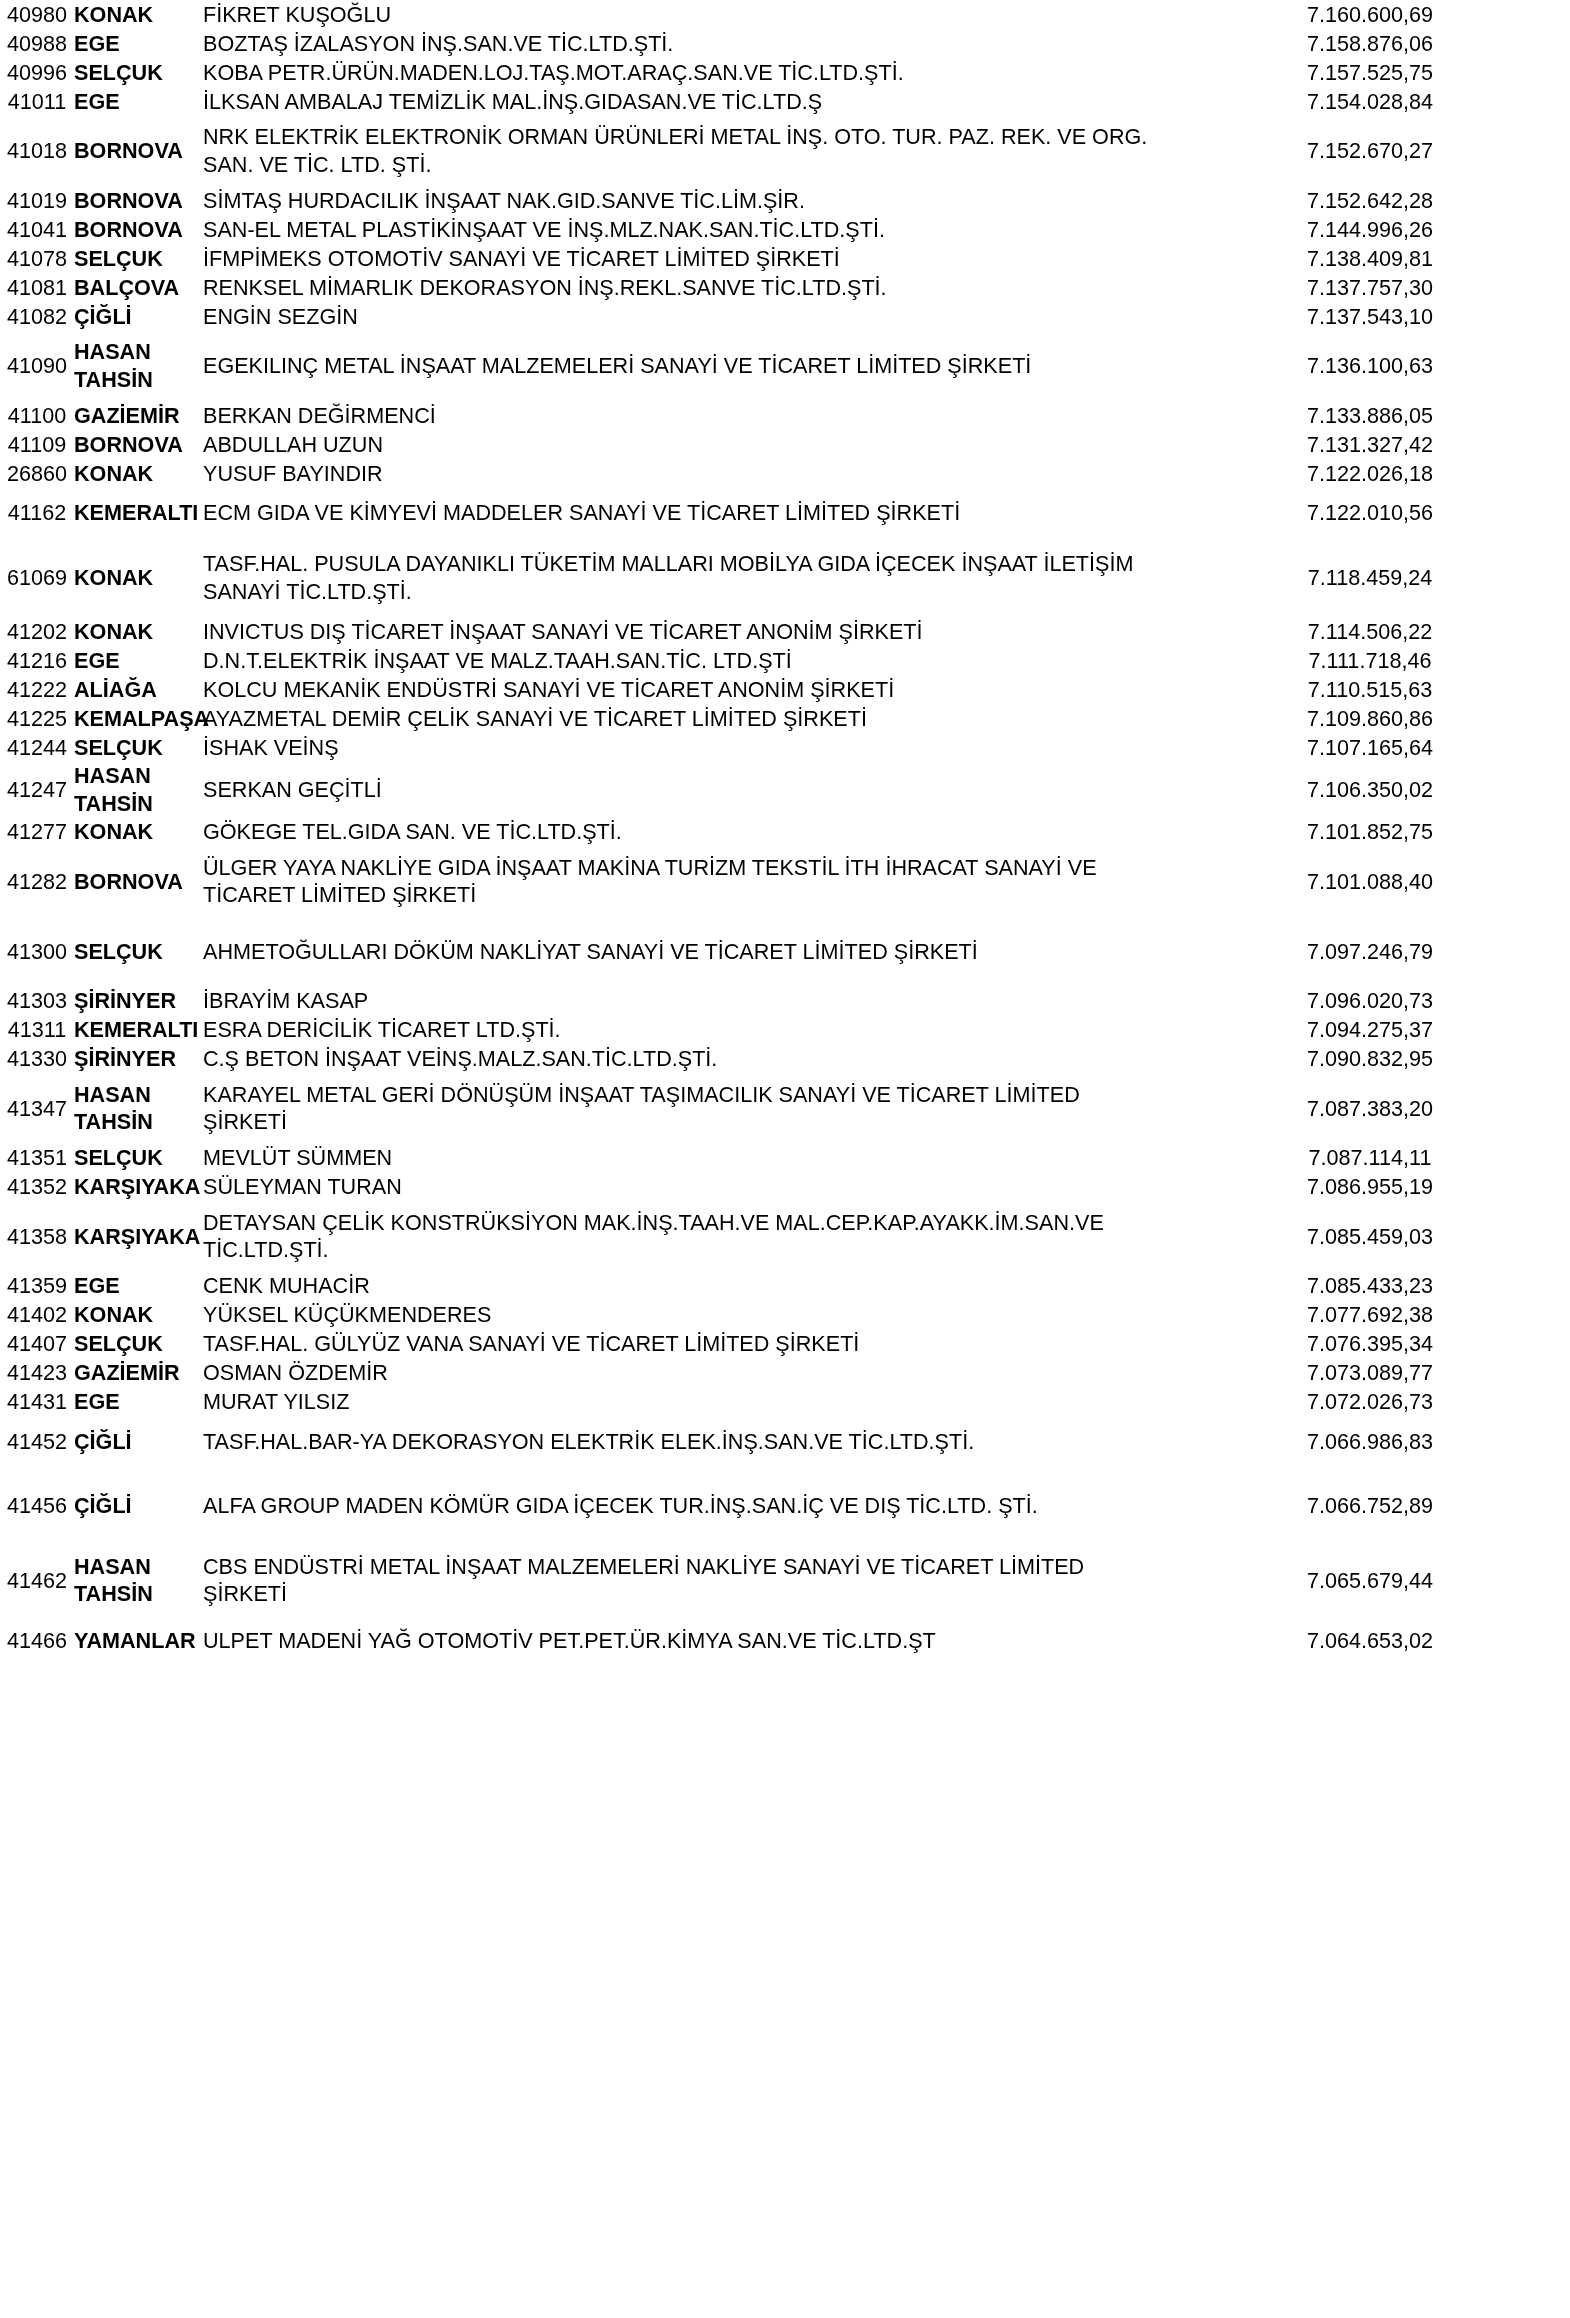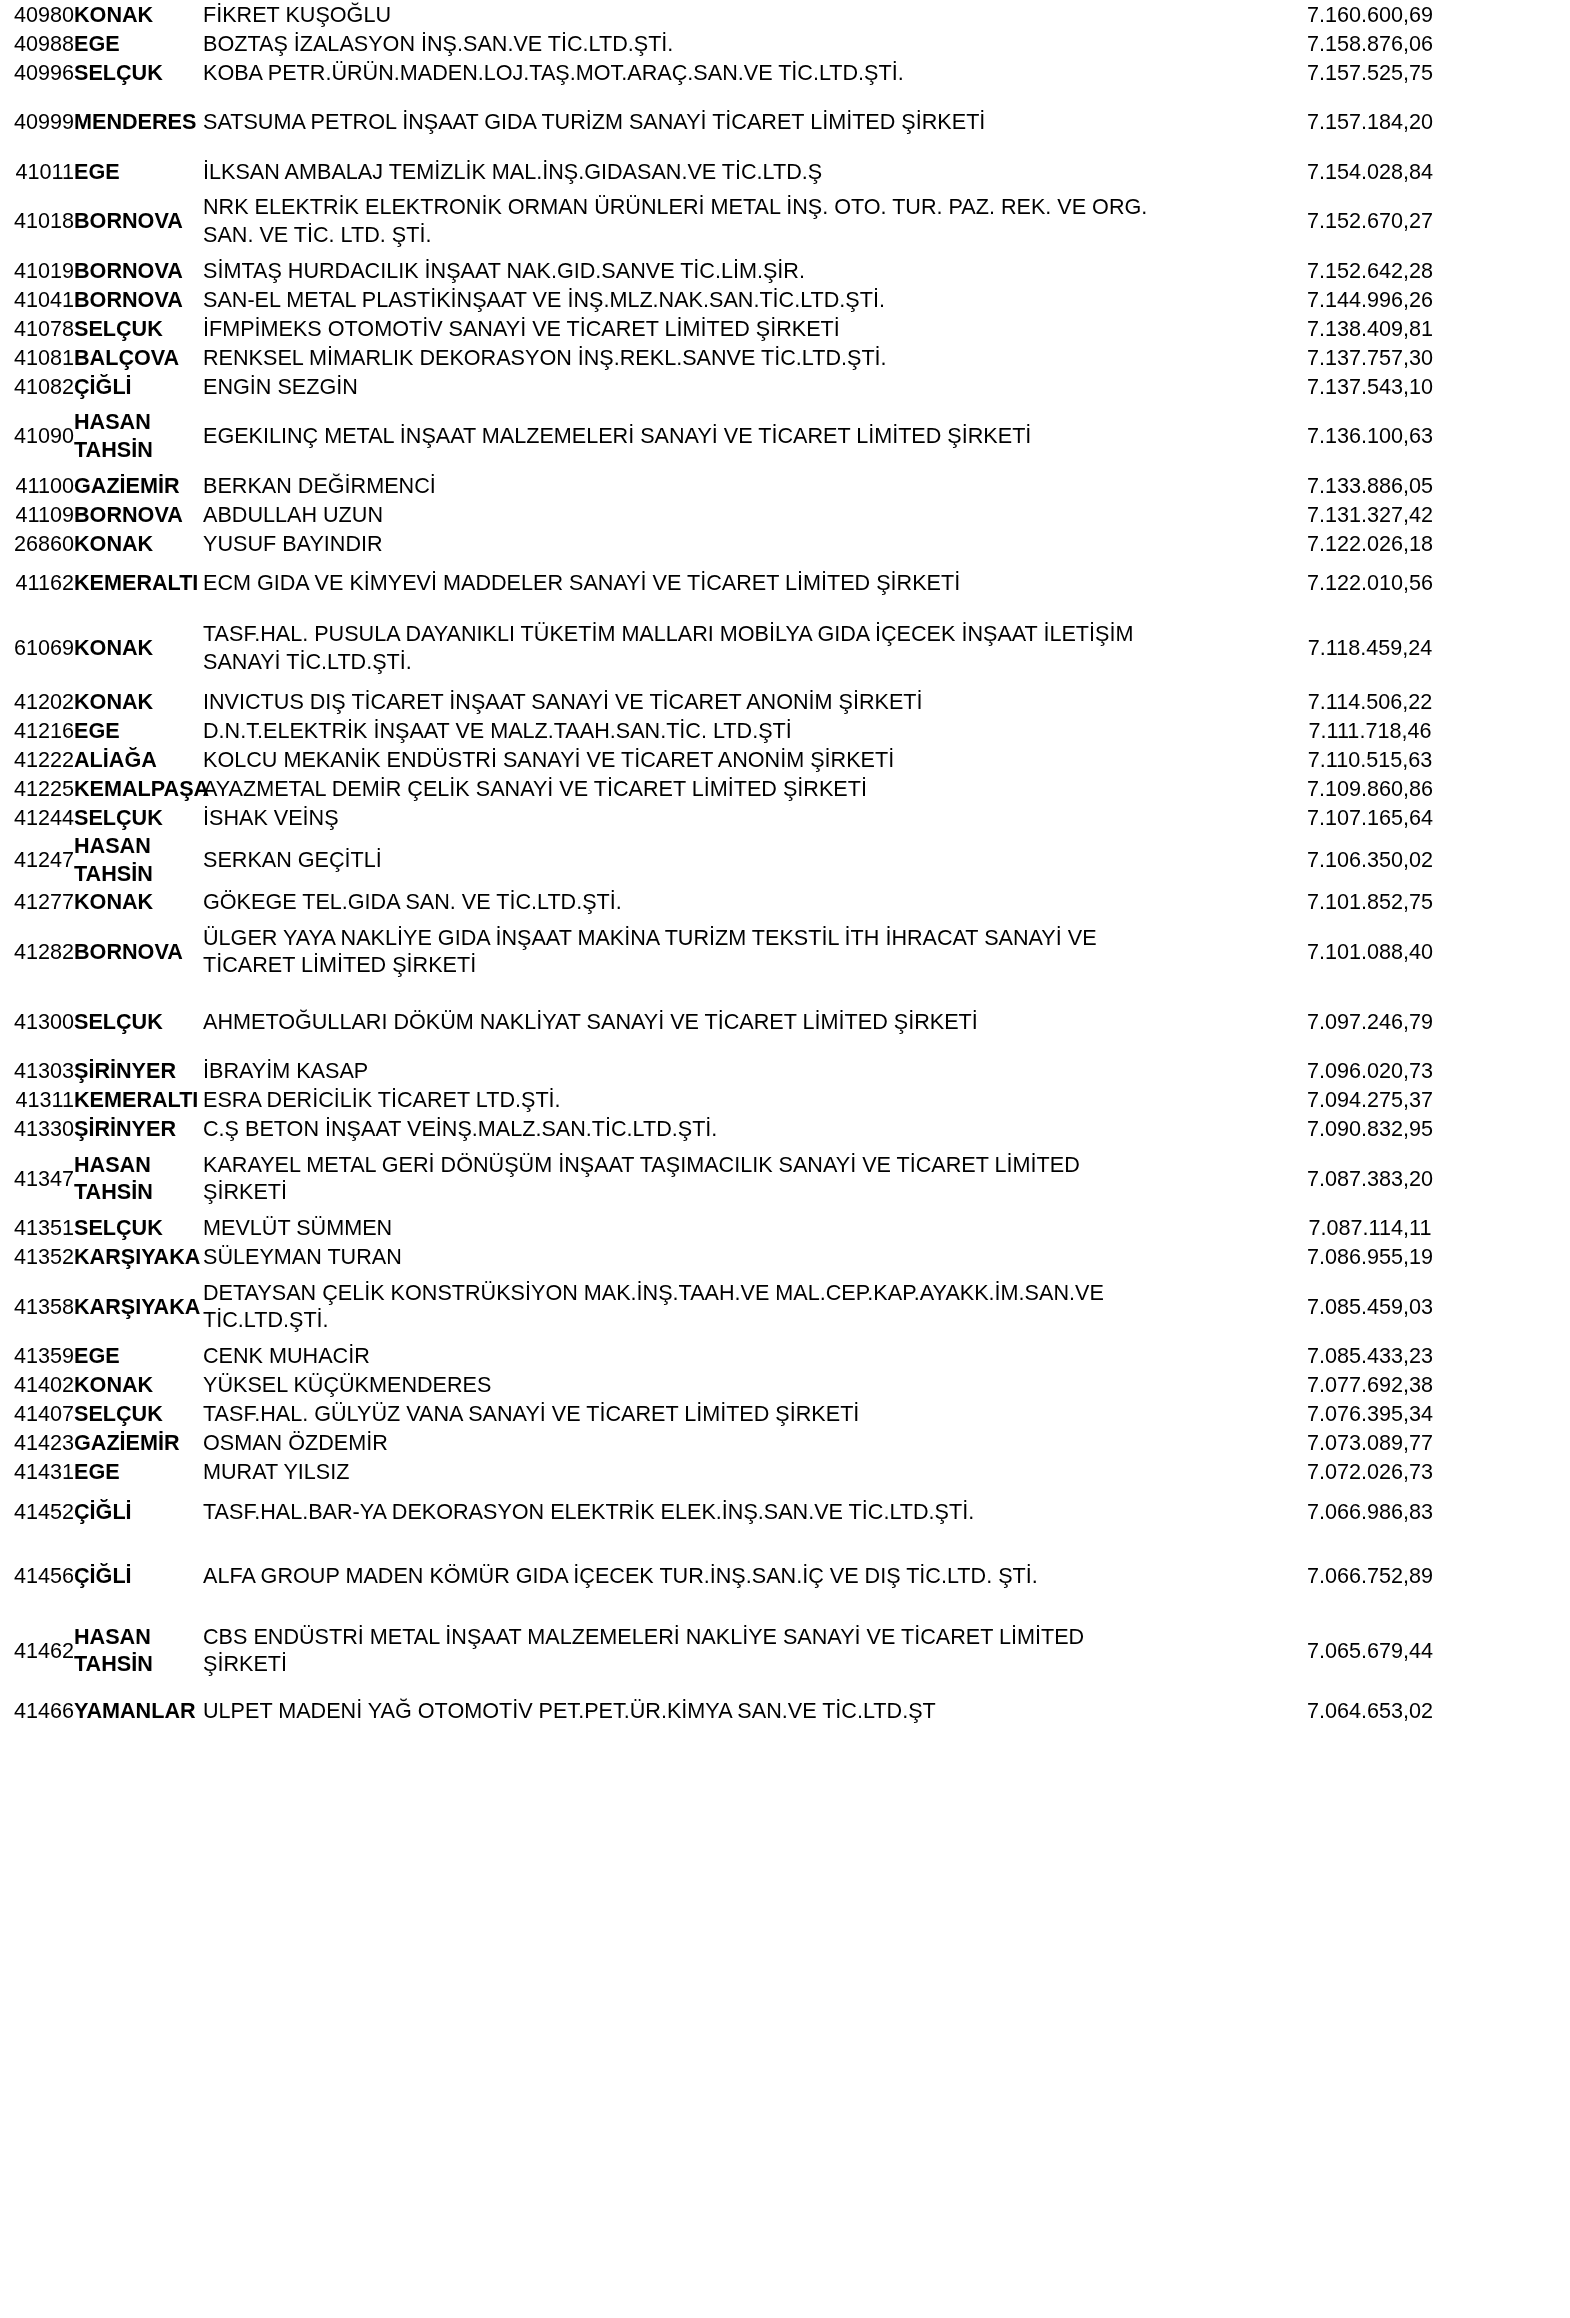--- a/index.html
+++ b/index.html
@@ -33,21 +33,21 @@
 
   table.debtor-table td {
     vertical-align: middle;
     padding: 0;
     border: none;
     white-space: normal;
   }
   td.cell-id {
     padding-left: 11.4px;
     padding-right: 4.5px;
-    text-align: right;
+    text-align: center;
     white-space: nowrap;
   }
   td.cell-office {
     padding-left: 0px;
     padding-right: 4.5px;
     text-align: left;
     white-space: nowrap;
     font-weight: bold;
   }
   td.cell-name {
@@ -91,26 +91,20 @@
           <td class="cell-office">EGE</td>
           <td class="cell-name">BOZTAŞ İZALASYON İNŞ.SAN.VE TİC.LTD.ŞTİ.</td>
           <td class="cell-amount">7.158.876,06</td>
         </tr>
         <tr class="r-1">
           <td class="cell-id">40996</td>
           <td class="cell-office">SELÇUK</td>
           <td class="cell-name">KOBA PETR.ÜRÜN.MADEN.LOJ.TAŞ.MOT.ARAÇ.SAN.VE TİC.LTD.ŞTİ.</td>
           <td class="cell-amount">7.157.525,75</td>
         </tr>
-        <tr class="r-2x">
-          <td class="cell-id">40999</td>
-          <td class="cell-office">MENDERES</td>
-          <td class="cell-name">SATSUMA PETROL İNŞAAT GIDA TURİZM SANAYİ TİCARET LİMİTED ŞİRKETİ</td>
-          <td class="cell-amount">7.157.184,20</td>
-        </tr>
         <tr class="r-1">
           <td class="cell-id">41011</td>
           <td class="cell-office">EGE</td>
           <td class="cell-name">İLKSAN AMBALAJ TEMİZLİK MAL.İNŞ.GIDASAN.VE TİC.LTD.Ş</td>
           <td class="cell-amount">7.154.028,84</td>
         </tr>
         <tr class="r-2x">
           <td class="cell-id">41018</td>
           <td class="cell-office">BORNOVA</td>
           <td class="cell-name">NRK ELEKTRİK ELEKTRONİK ORMAN ÜRÜNLERİ METAL İNŞ. OTO. TUR. PAZ. REK. VE ORG. SAN. VE TİC. LTD. ŞTİ.</td>

